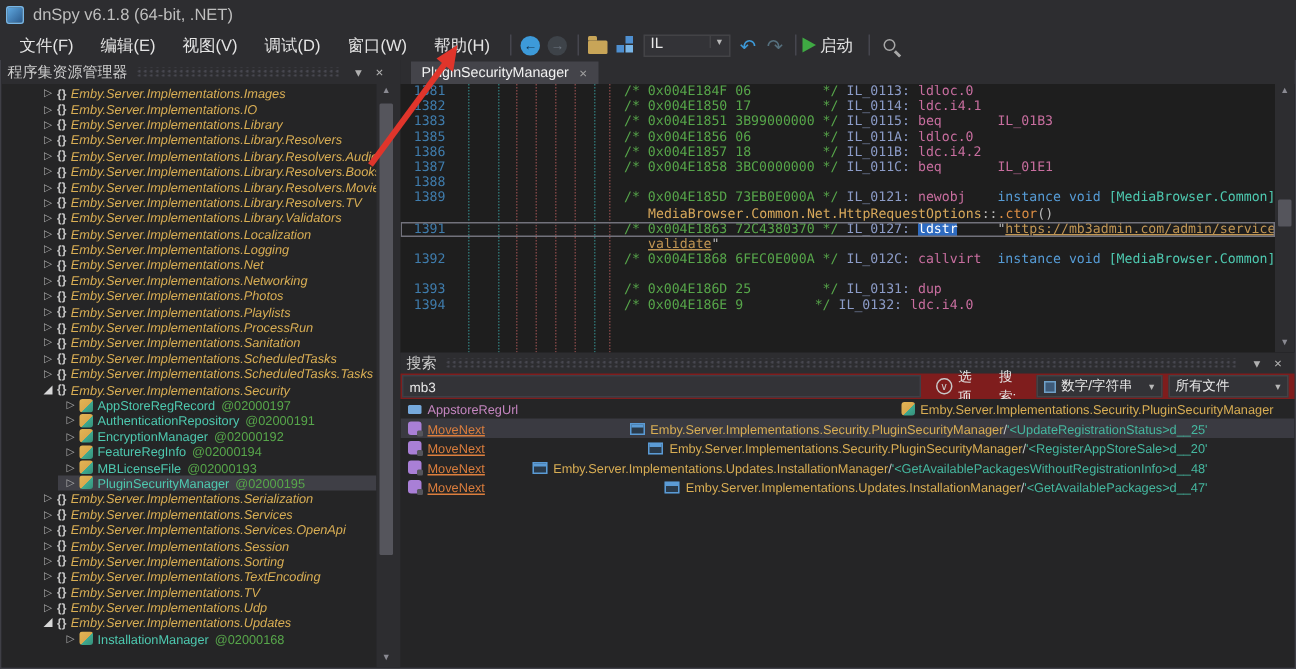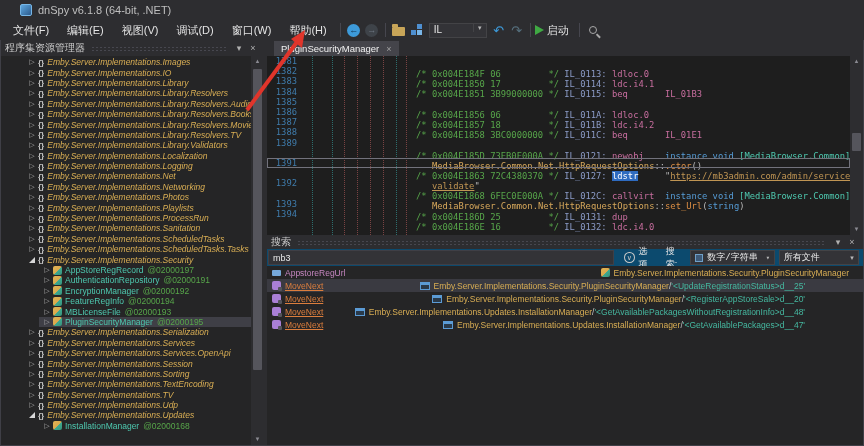--- a/index.html
+++ b/index.html
@@ -3,21 +3,21 @@
 <meta charset="utf-8">
 <style>
   * { box-sizing: border-box; margin: 0; padding: 0; }
   html,body { width:864px; height:446px; overflow:hidden; }
   body {
     background:#2D2D30; font-family:"Liberation Sans", sans-serif;
     color:#D0D0D0; position:relative;
     box-shadow: inset 0 0 0 1px #3F3F46;
   }
   
-  .titlebar { height:20px; display:flex; align-items:center; padding-left:20px; background:#2D2D30; }
+  .titlebar { height:20px; display:flex; align-items:center; padding-left:4px; background:#2D2D30; }
   .app-icon { width:12px; height:12px; border-radius:2px;
     background: linear-gradient(135deg,#5FA8E0 0%,#2B5A8C 100%); border:1px solid #77B6E6; margin-right:6px; }
   .title-text { font-size:11px; color:#BFBFBF; }
   
   .menubar { height:20px; display:flex; align-items:center; padding-left:4px; background:#2D2D30; font-size:11px; }
   .menu-item { padding:2px 9px; color:#E4E4E4; cursor:default; }
   .tb-sep { width:1px; height:14px; background:#46464E; margin:0 4px; }
   .tb-btn { width:18px; height:17px; display:flex; align-items:center; justify-content:center; }
   .i-back { width:13px; height:13px; border-radius:50%; background:#3D9AD9; color:#10304A;
     font-size:9px; line-height:13px; text-align:center; font-weight:bold;}
@@ -75,39 +75,39 @@
   .tab-close { color:#A0A0A0; font-size:9px; margin-left:7px; }
   .code-outer { flex:1; display:flex; overflow:hidden; background:#1E1E1E; position:relative; }
   .code-scroll { flex:1; overflow:hidden; position:relative; }
   .guides { position:absolute; top:0; bottom:0; left:0; right:0; pointer-events:none; }
   .guide { position:absolute; top:0; bottom:0; width:0; }
   .guide.t { border-left:1px dotted #2D6E6E; }
   .guide.m { border-left:1px dotted #7A4343; }
   .code-lines { position:relative; }
   .code-line { height:10.2px; line-height:10.2px; white-space:pre; font-family:"DejaVu Sans Mono", monospace; font-size:8.8px; display:flex; }
   .code-line .ln { width:34px; flex:none; text-align:right; color:#3F7CAC; padding-right:4px; }
-  .code-line .txt { padding-left:115px;margin-top:13px; }
+  .code-line .txt { padding-left:115px; }
   .code-line.wrap .txt { padding-left:131px; }
   .code-line.sel-line { outline:1px solid #72727C; outline-offset:-1px; }
   .c-cm{color:#57A64A} .c-lb{color:#8C9CC8} .c-op{color:#C86E9F} .c-kw{color:#569CD6}
   .c-as{color:#4EC9B0} .c-ty{color:#D7A85B} .c-me{color:#DC8E44} .c-pn{color:#B9B9B9}
   .c-pl{color:#DCDCDC}
   .c-lk{color:#C09553; text-decoration:underline;}
   .c-os{color:#FFFFFF; background:#2E6BC0;}
   
   .zoombar { height:13px; background:#2D2D30; display:flex; align-items:center; flex:none; }
   .zoom-box { height:12px; background:#333337; border:1px solid #434346; font-size:8.5px; color:#E0E0E0;
     display:flex; align-items:center; padding:0 3px; margin-left:1px;}
   .zoom-caret { width:10px; height:12px; background:#3A3A3E; color:#B0B0B0; font-size:6px; text-align:center; line-height:12px; border:1px solid #434346; border-left:none;}
   .hs-arrow { width:12px; color:#8A8A92; font-size:7px; text-align:center; }
   .hs-track { flex:1; height:9px; background:#2D2D30; position:relative; }
   .hs-thumb { position:absolute; top:0; height:9px; left:0; width:42%; background:#3E3E44; }
   
   .search-header { height:14px; }
-  .search-row { height:17px; background:#0c4a6e; display:flex; align-items:center; flex:none; }
+  .search-row { height:17px; background:#7f1d1d; display:flex; align-items:center; flex:none; }
   .search-input { width:362px; height:15px; background:#333337; border:1px solid #3F3F46; color:#E8E8E8;
     font-size:9px; font-family:"Liberation Sans",sans-serif; padding:0 4px; margin-left:1px; }
   .opt-circle { width:11px; height:11px; border:1px solid #C8C8C8; border-radius:50%; color:#C8C8C8;
     font-size:7px; display:flex; align-items:center; justify-content:center; margin-left:10px; }
   .opt-label { font-size:9px; color:#E4E4E4; margin:0 10px 0 4px; }
   .srch-label { font-size:9px; color:#E4E4E4; margin-right:5px; }
   .fcombo { height:15px; background:#333337; border:1px solid #434346; display:flex; align-items:center; margin-right:4px; }
   .fcombo .fval { font-size:9px; color:#E8E8E8; padding:0 4px; flex:1; white-space:nowrap;}
   .fcombo .caret { width:12px; text-align:center; font-size:7px; color:#B8B8B8; }
   .ftype-icon { width:8px; height:8px; background:#3E5A78; border:1px solid #6FA0C8; margin-left:4px; flex:none;}
@@ -410,33 +410,32 @@
             <div class="guide m" style="left: 90px;"></div>
             <div class="guide m" style="left: 103px;"></div>
             <div class="guide m" style="left: 116px;"></div>
             <div class="guide t" style="left: 129px;"></div>
             <div class="guide m" style="left: 139px;"></div>
           </div>
         <div class="code-lines">
             <div class="code-line"><span class="ln">1381</span><span class="txt"><span class="c-cm">/* 0x004E184F 06         */</span><span class="c-pl"> </span><span class="c-lb">IL_0113:</span><span class="c-pl"> </span><span class="c-op">ldloc.0</span></span></div>
             <div class="code-line"><span class="ln">1382</span><span class="txt"><span class="c-cm">/* 0x004E1850 17         */</span><span class="c-pl"> </span><span class="c-lb">IL_0114:</span><span class="c-pl"> </span><span class="c-op">ldc.i4.1</span></span></div>
             <div class="code-line"><span class="ln">1383</span><span class="txt"><span class="c-cm">/* 0x004E1851 3B99000000 */</span><span class="c-pl"> </span><span class="c-lb">IL_0115:</span><span class="c-pl"> </span><span class="c-op">beq</span><span class="c-pl">       </span><span class="c-op">IL_01B3</span></span></div>
-            <div class="code-line"><span class="ln">1384</span><span class="txt"></span></div>
             <div class="code-line"><span class="ln">1385</span><span class="txt"><span class="c-cm">/* 0x004E1856 06         */</span><span class="c-pl"> </span><span class="c-lb">IL_011A:</span><span class="c-pl"> </span><span class="c-op">ldloc.0</span></span></div>
             <div class="code-line"><span class="ln">1386</span><span class="txt"><span class="c-cm">/* 0x004E1857 18         */</span><span class="c-pl"> </span><span class="c-lb">IL_011B:</span><span class="c-pl"> </span><span class="c-op">ldc.i4.2</span></span></div>
             <div class="code-line"><span class="ln">1387</span><span class="txt"><span class="c-cm">/* 0x004E1858 3BC0000000 */</span><span class="c-pl"> </span><span class="c-lb">IL_011C:</span><span class="c-pl"> </span><span class="c-op">beq</span><span class="c-pl">       </span><span class="c-op">IL_01E1</span></span></div>
             <div class="code-line"><span class="ln">1388</span><span class="txt"></span></div>
             <div class="code-line"><span class="ln">1389</span><span class="txt"><span class="c-cm">/* 0x004E185D 73EB0E000A */</span><span class="c-pl"> </span><span class="c-lb">IL_0121:</span><span class="c-pl"> </span><span class="c-op">newobj</span><span class="c-pl">    </span><span class="c-kw">instance void </span><span class="c-as">[MediaBrowser.Common]</span></span></div>
             <div class="code-line wrap"><span class="ln"></span><span class="txt"><span class="c-ty">MediaBrowser.Common.Net.HttpRequestOptions</span><span class="c-pn">::</span><span class="c-me">.ctor</span><span class="c-pn">()</span></span></div>
             <div class="code-line sel-line"><span class="ln">1391</span><span class="txt"><span class="c-cm">/* 0x004E1863 72C4380370 */</span><span class="c-pl"> </span><span class="c-lb">IL_0127:</span><span class="c-pl"> </span><span class="c-os">ldstr</span><span class="c-pl">     </span><span class="c-pn">"</span><span class="c-lk">https://mb3admin.com/admin/service/registration/</span></span></div>
             <div class="code-line wrap"><span class="ln"></span><span class="txt"><span class="c-lk">validate</span><span class="c-pn">"</span></span></div>
             <div class="code-line"><span class="ln">1392</span><span class="txt"><span class="c-cm">/* 0x004E1868 6FEC0E000A */</span><span class="c-pl"> </span><span class="c-lb">IL_012C:</span><span class="c-pl"> </span><span class="c-op">callvirt</span><span class="c-pl">  </span><span class="c-kw">instance void </span><span class="c-as">[MediaBrowser.Common]</span></span></div>
-            <div class="code-line wrap"><span class="ln"></span><span class="txt"><span class="c-ty">MediaBrowser.Common.Net.HttpRequestOptions</span><span class="c-pn">::</span><span class="c-me">set_Url</span><span class="c-pn">(</span><span class="c-kw">string</span><span class="c-pn">)</span></span></div>
+            <div class="code-line wrap"><span class="ln"></span></div>
             <div class="code-line"><span class="ln">1393</span><span class="txt"><span class="c-cm">/* 0x004E186D 25         */</span><span class="c-pl"> </span><span class="c-lb">IL_0131:</span><span class="c-pl"> </span><span class="c-op">dup</span></span></div>
-            <div class="code-line"><span class="ln">1394</span><span class="txt"><span class="c-cm">/* 0x004E186E 16         */</span><span class="c-pl"> </span><span class="c-lb">IL_0132:</span><span class="c-pl"> </span><span class="c-op">ldc.i4.0</span></span></div>
+            <div class="code-line"><span class="ln">1394</span><span class="txt"><span class="c-cm">/* 0x004E186E 9         */</span><span class="c-pl"> </span><span class="c-lb">IL_0132:</span><span class="c-pl"> </span><span class="c-op">ldc.i4.0</span></span></div>
           </div>
       </div>
       <div class="vscroll">
         <div class="vs-arrow">▲</div>
         <div class="vs-track">
             <div class="vs-thumb" style="top:42%;height:18px;"></div>
           </div>
         <div class="vs-arrow">▼</div>
       </div>
     </div>
@@ -445,21 +444,21 @@
       <span class="ph-title">搜索</span>
       <span class="ph-dots"></span>
       <span class="ph-btn">▾</span>
       <span class="ph-btn">×</span>
     </div>
     <div class="search-row">
       <input class="search-input" value="mb3" style="">
       <div class="opt-circle">∨</div>
       <span class="opt-label">选项</span>
       <span class="srch-label">搜索:</span>
-      <div class="fcombo" style="width:88px;font-family:Liberation Mono, monospace;">
+      <div class="fcombo" style="width:88px;">
         <span class="ftype-icon"></span>
         <span class="fval">数字/字符串</span>
         <span class="caret">▾</span>
       </div>
       <div class="fcombo" style="width:84px;justify-content:flex-end;">
         <span class="fval">所有文件</span>
         <span class="caret">▾</span>
       </div>
     </div>
     <div class="results">

